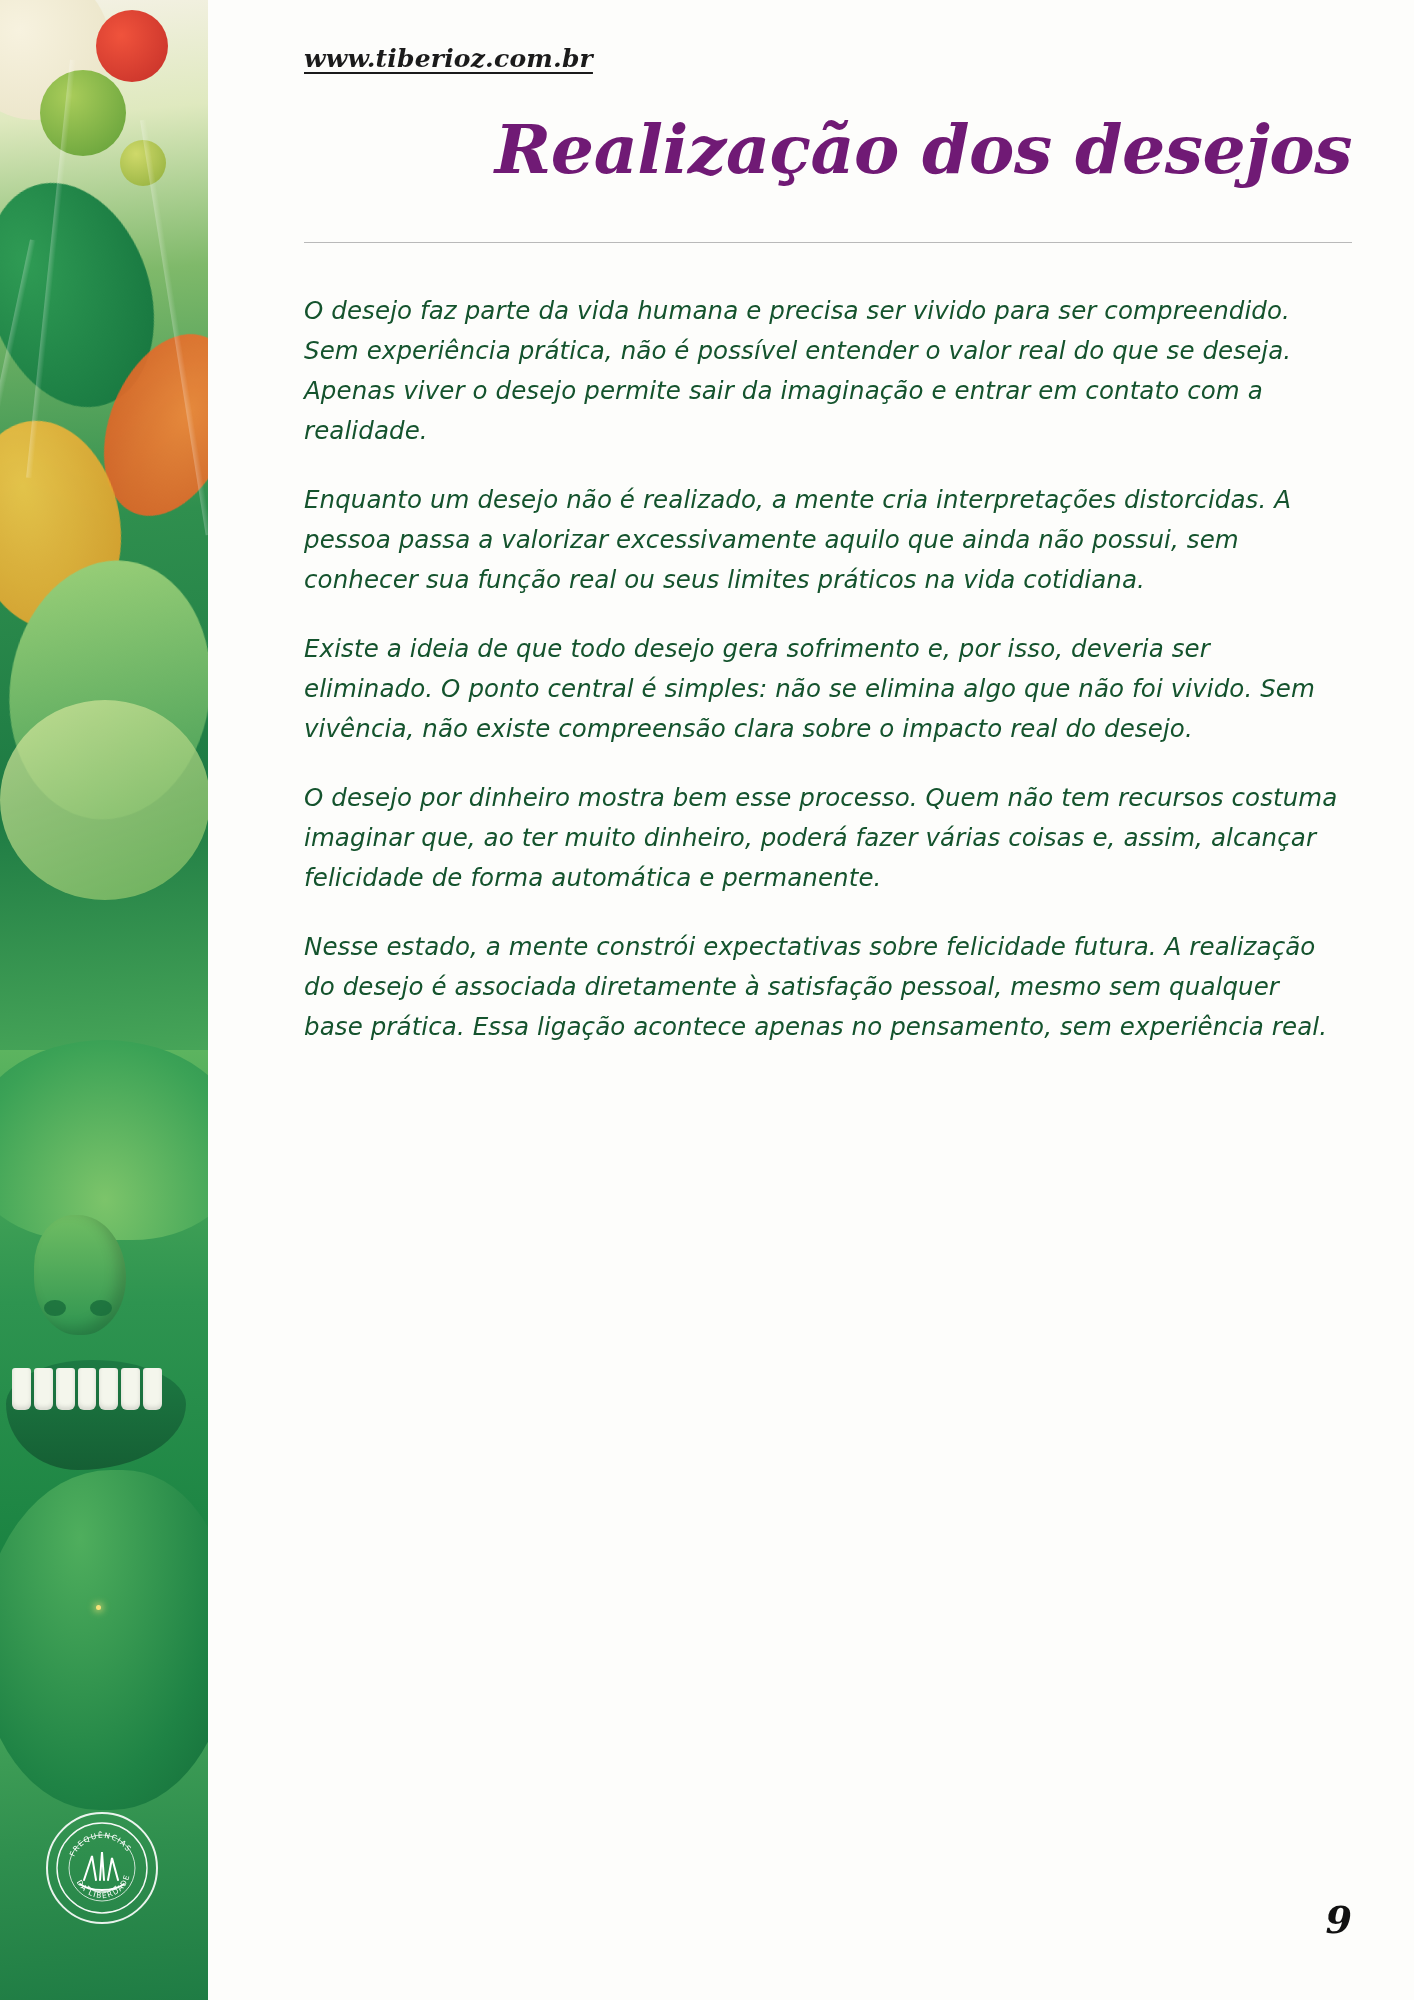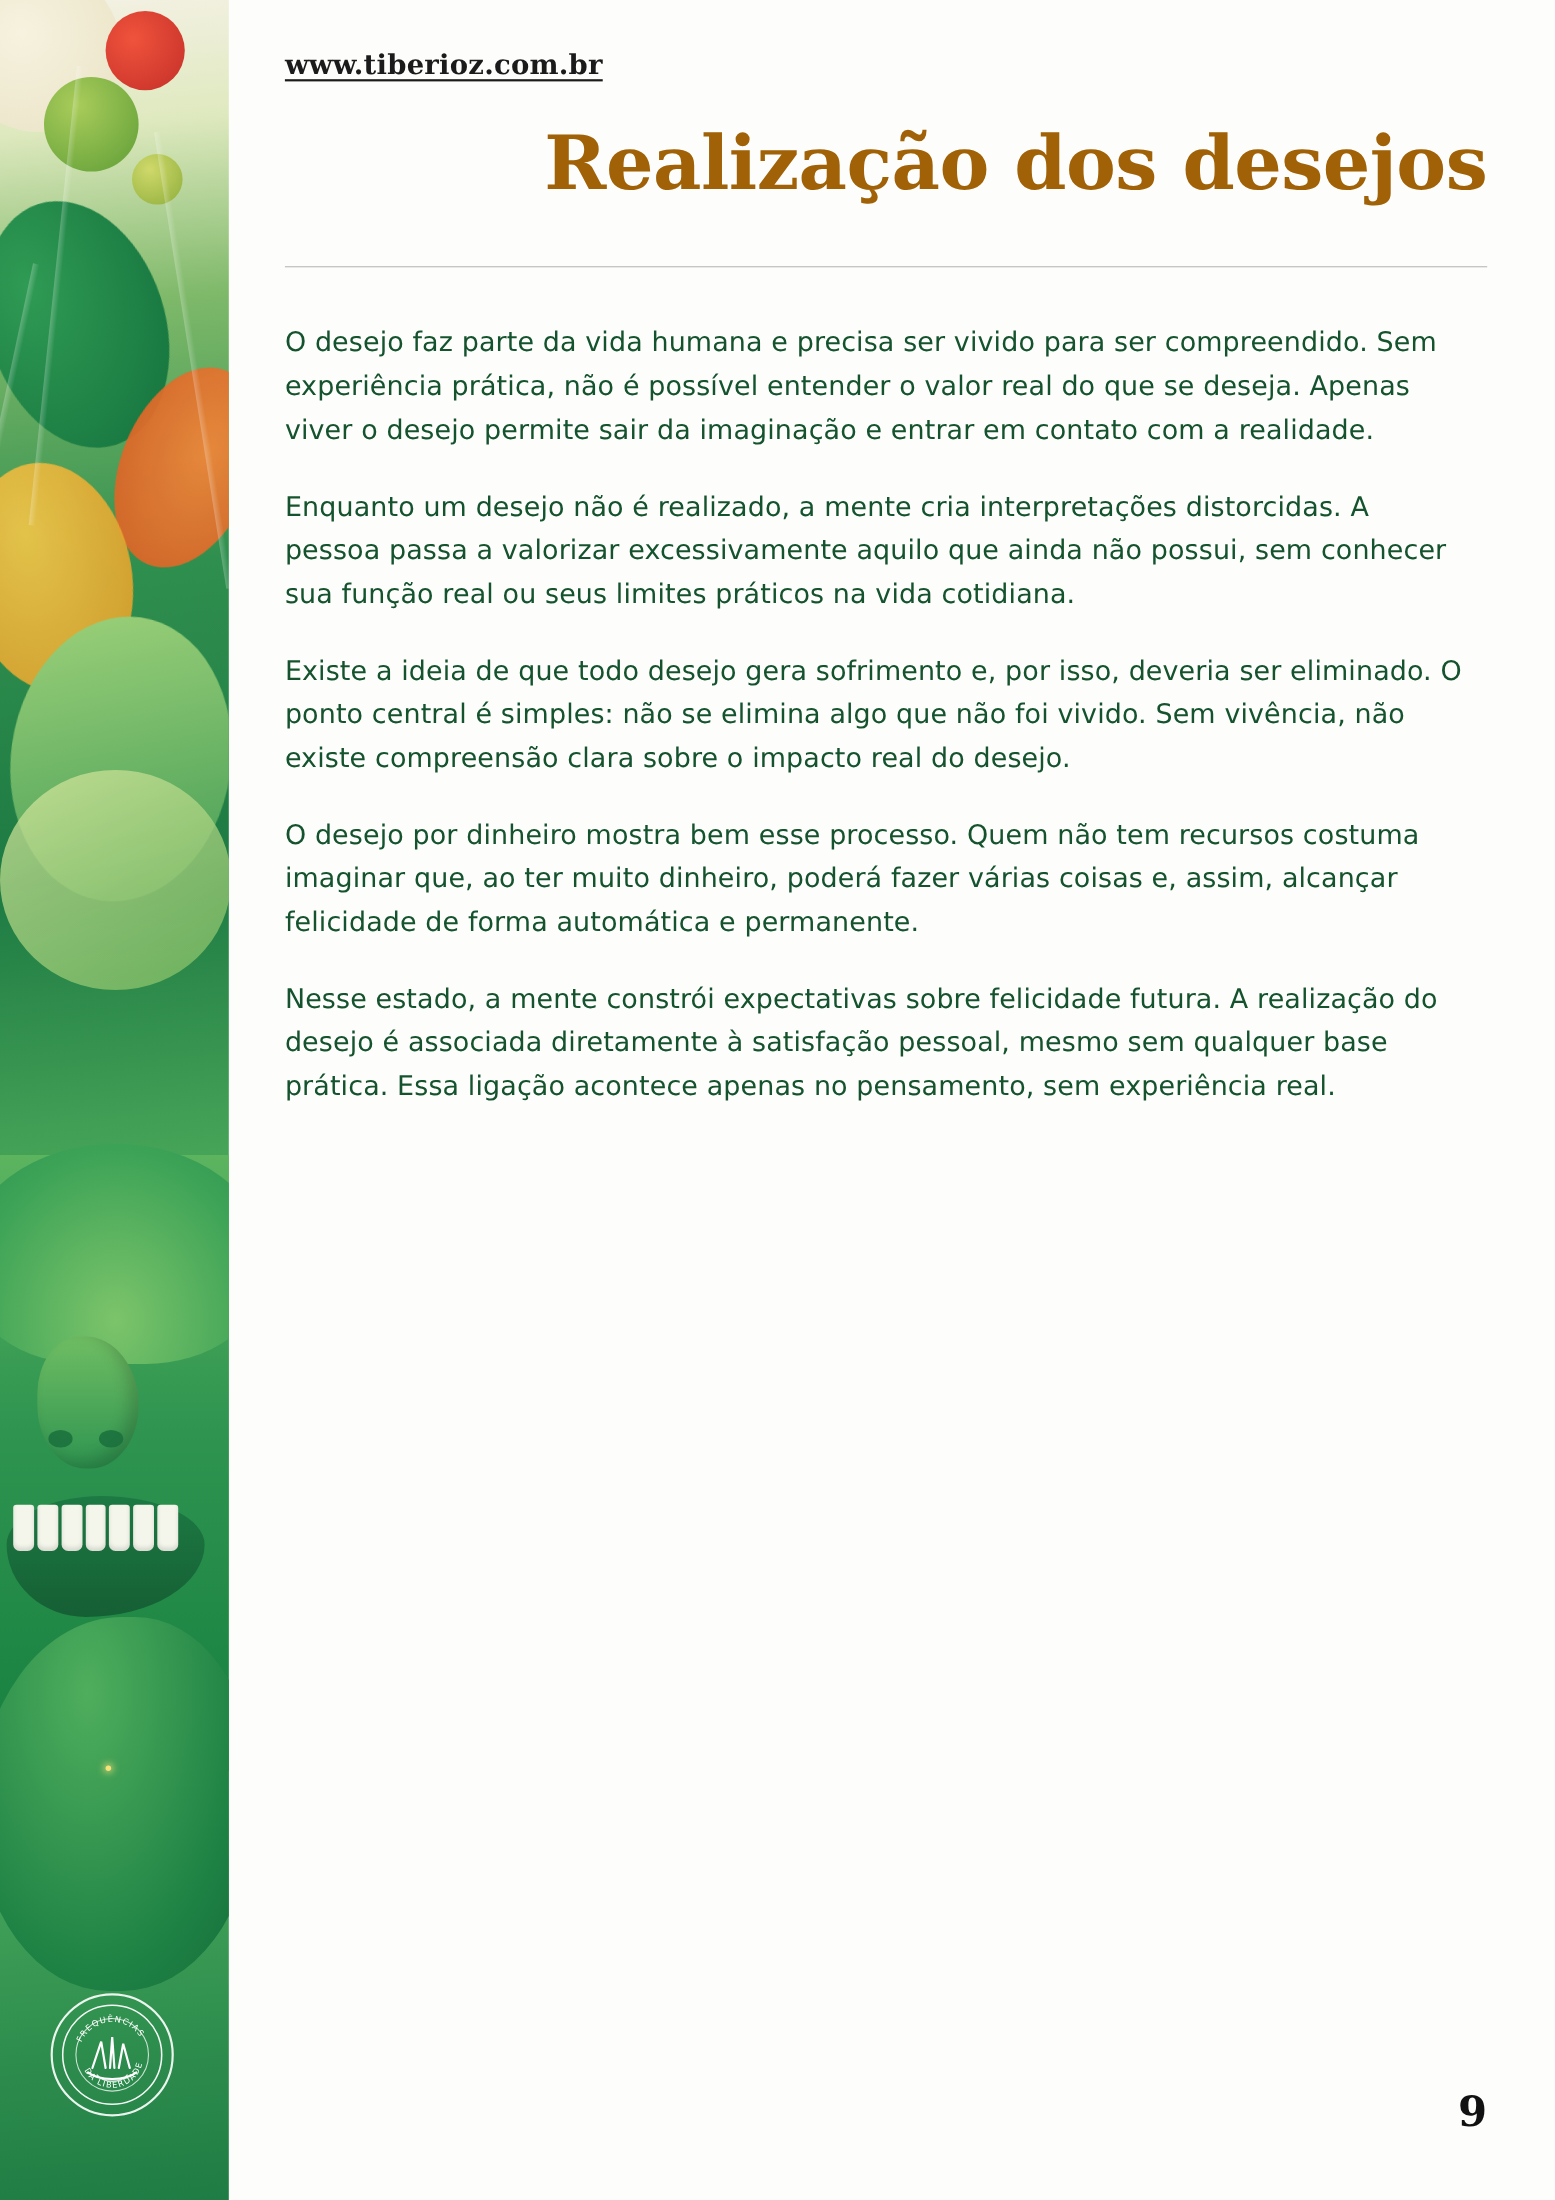--- a/index.html
+++ b/index.html
@@ -146,42 +146,43 @@
     border: 2px solid rgba(255,255,255,.9);
     display: flex; align-items: center; justify-content: center;
     color: #ffffff;
   }
   .logo svg { display: block; }
 
   
   .content {
     position: relative;
     flex: 1 1 auto;
-    padding: 44px 62px 0 51px;
+    padding: 44px 62px 0 96px;
+    font-style: italic;
   }
 
   .site-url {
     text-align: right;
     font-family: "DejaVu Serif", serif;
     font-size: 25px;
     font-weight: 700;
     color: #1b1b1b;
     text-decoration: underline;
     text-underline-offset: 5px;
     letter-spacing: .2px;
   }
 
   .title {
     margin-top: 40px;
     text-align: right;
     font-family: "DejaVu Serif", serif;
     font-weight: 700;
     font-size: 68px;
     line-height: 1.08;
-    color: #a16207;
+    color: #701a75;
     letter-spacing: -0.5px;
   }
 
   .divider {
     margin: 56px 0 0 0;
     height: 1px;
     background: #b9b9b9;
   }
 
   .body-copy {

